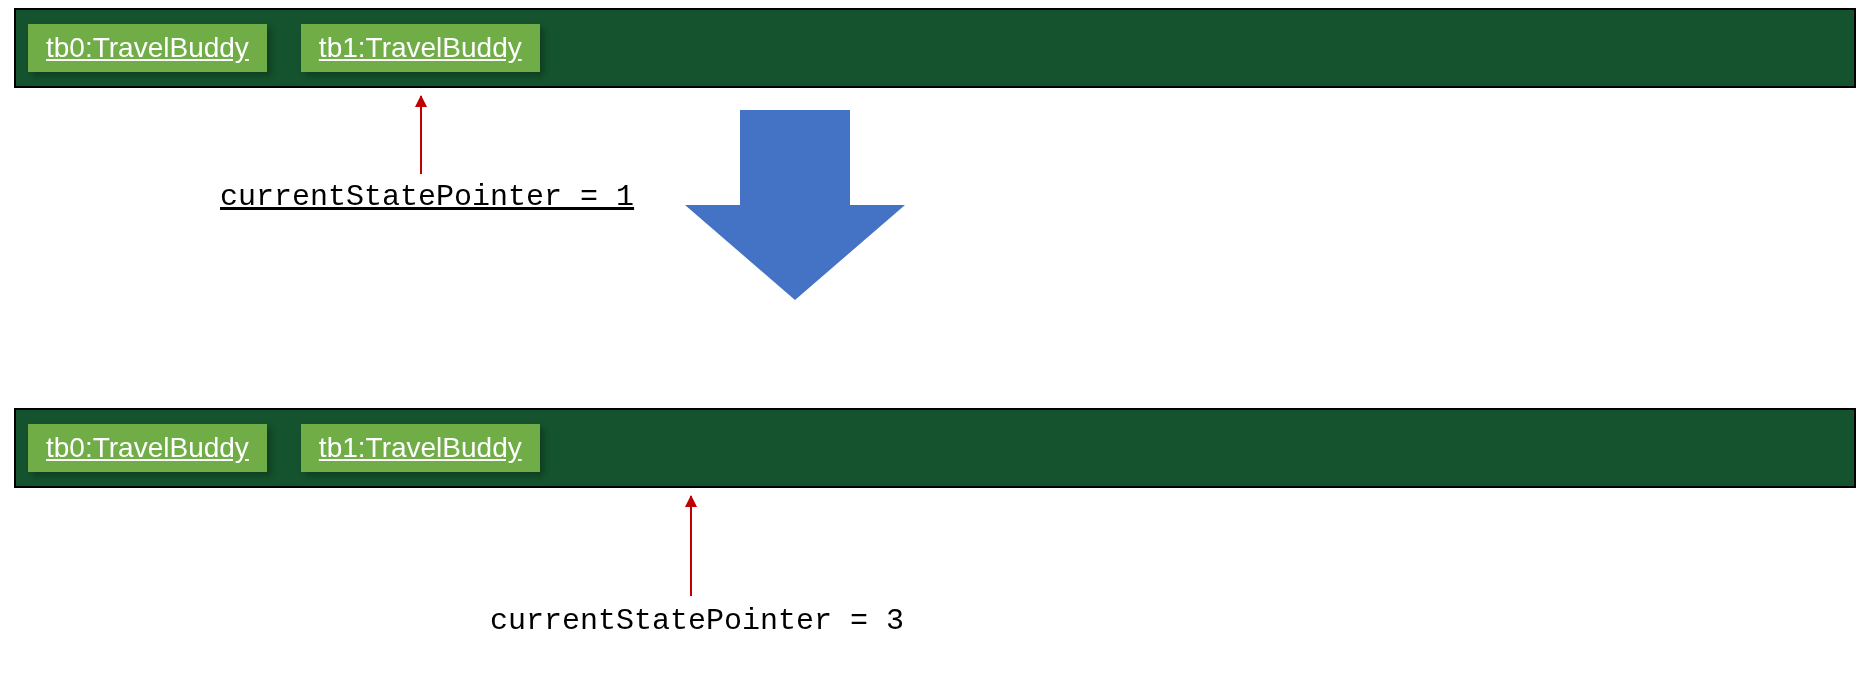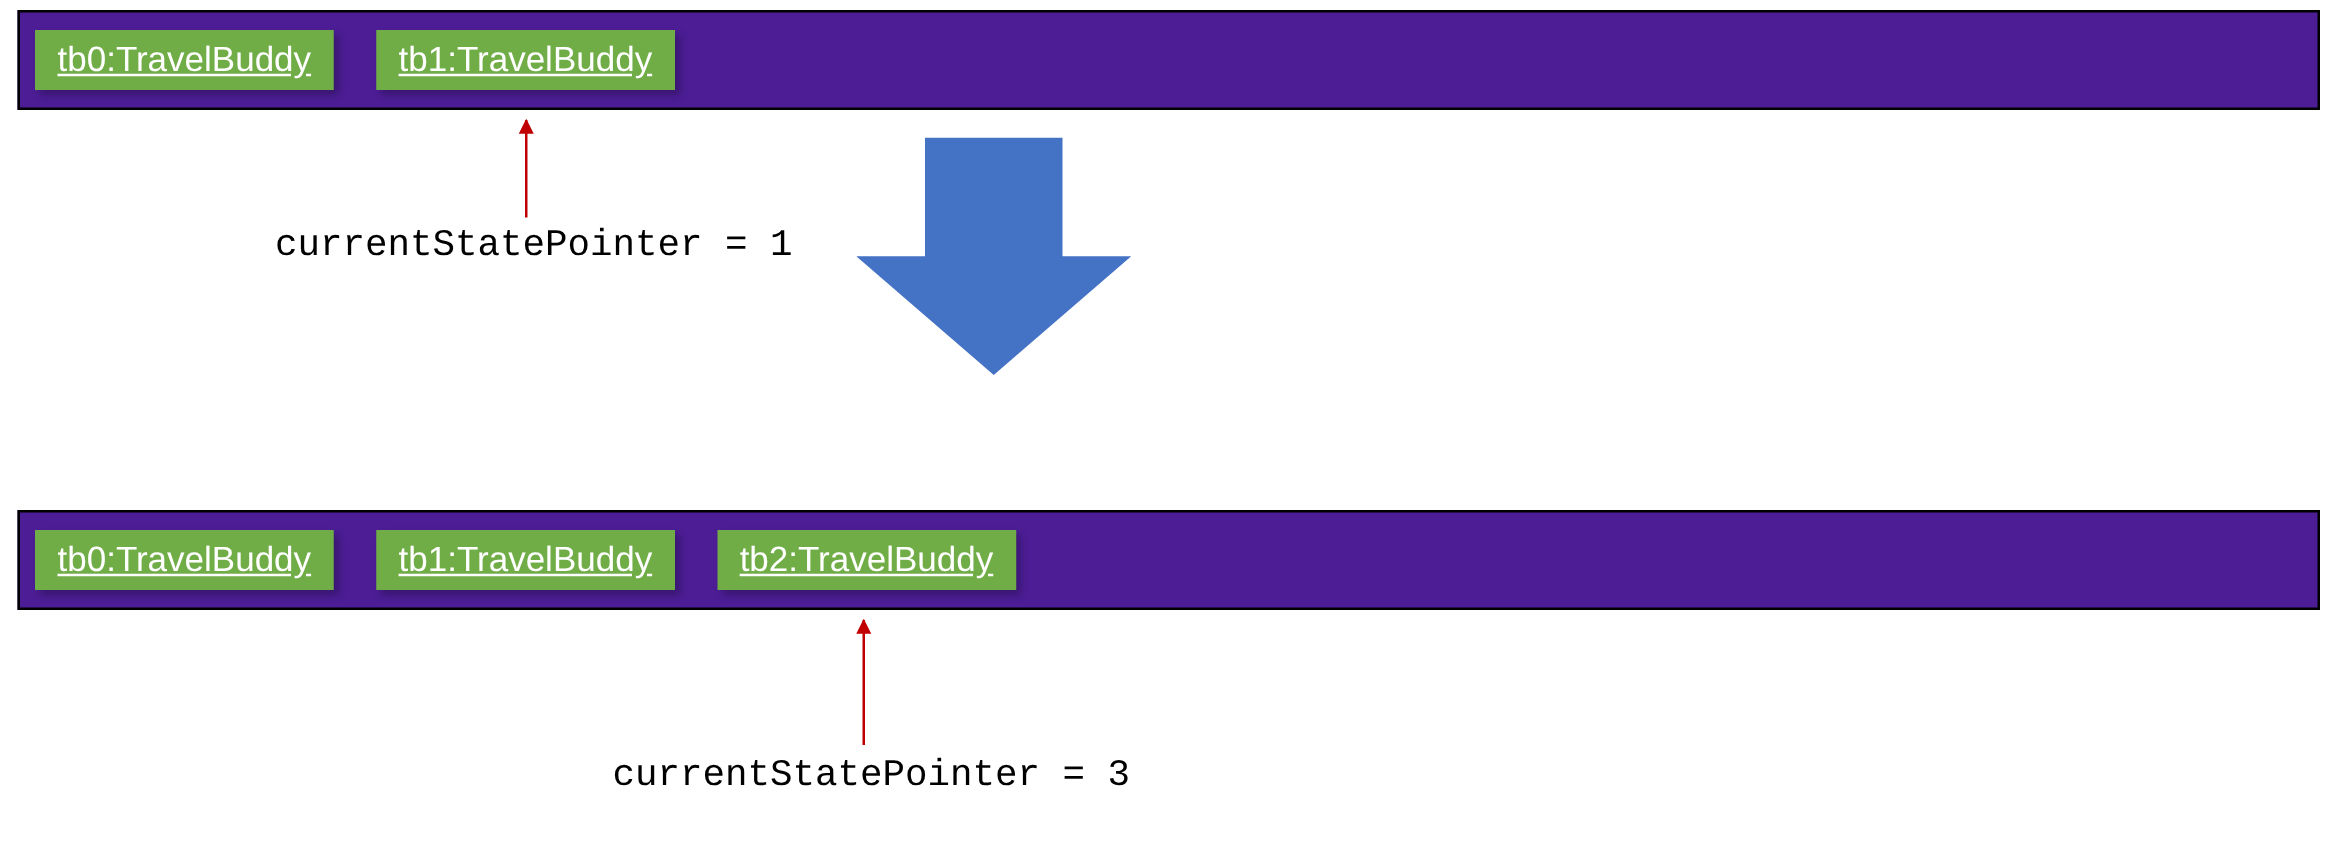--- a/index.html
+++ b/index.html
@@ -8,21 +8,21 @@
     padding: 0;
     width: 1870px;
     height: 691px;
     font-family: "Segoe UI", Arial, sans-serif;
     background: #fff;
     position: relative;
   }
   .state-container {
     position: absolute;
     border: 2px solid #000;
-    background: #4c1d95;
+    background: #14532d;
     display: flex;
     align-items: center;
     padding: 10px 12px;
     gap: 34px;
   }
   .state-box {
     background: #70ad47;
     color: #fff;
     font-size: 28px;
     padding: 8px 18px;
@@ -71,28 +71,27 @@
 </style>
 </head>
 <body>
 
 <div class="state-container" style="left:14px; top:8px; width:1842px; height:80px;">
   <div class="state-box">tb0:TravelBuddy</div>
   <div class="state-box">tb1:TravelBuddy</div>
 </div>
 
 <div class="pointer-arrow" style="left:420px; top:96px; height:78px;"></div>
-<div class="pointer-label" style="left:220px; top:180px;">currentStatePointer = 1</div>
+<div class="pointer-label" style="left:220px; top:180px;text-decoration:underline;">currentStatePointer = 1</div>
 
 <div class="big-arrow" style="left:685px; top:110px; width:220px; height:190px;">
   <svg viewBox="0 0 220 190" width="220" height="190">
     <path d="M 55 0 L 165 0 L 165 95 L 220 95 L 110 190 L 0 95 L 55 95 Z" fill="#4472c4"></path>
   </svg>
 </div>
 
 <div class="state-container" style="left:14px; top:408px; width:1842px; height:80px;">
   <div class="state-box">tb0:TravelBuddy</div>
   <div class="state-box">tb1:TravelBuddy</div>
-  <div class="state-box">tb2:TravelBuddy</div>
 </div>
 
 <div class="pointer-arrow" style="left:690px; top:496px; height:100px;"></div>
 <div class="pointer-label" style="left:490px; top:604px;">currentStatePointer = 3</div>
 
 </body></html>

